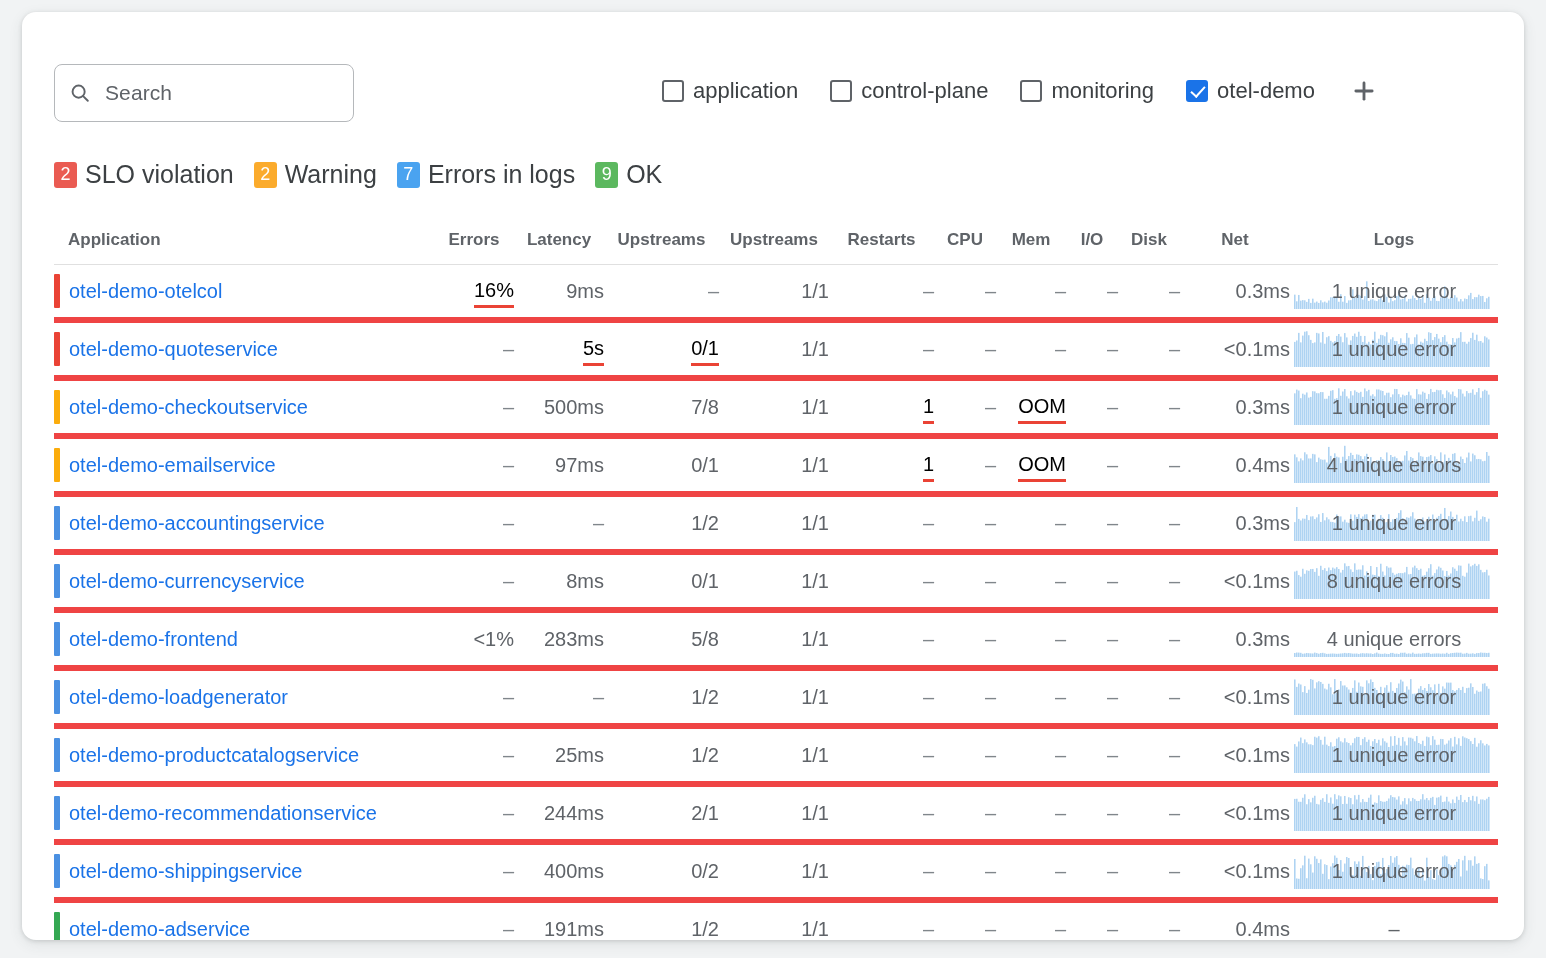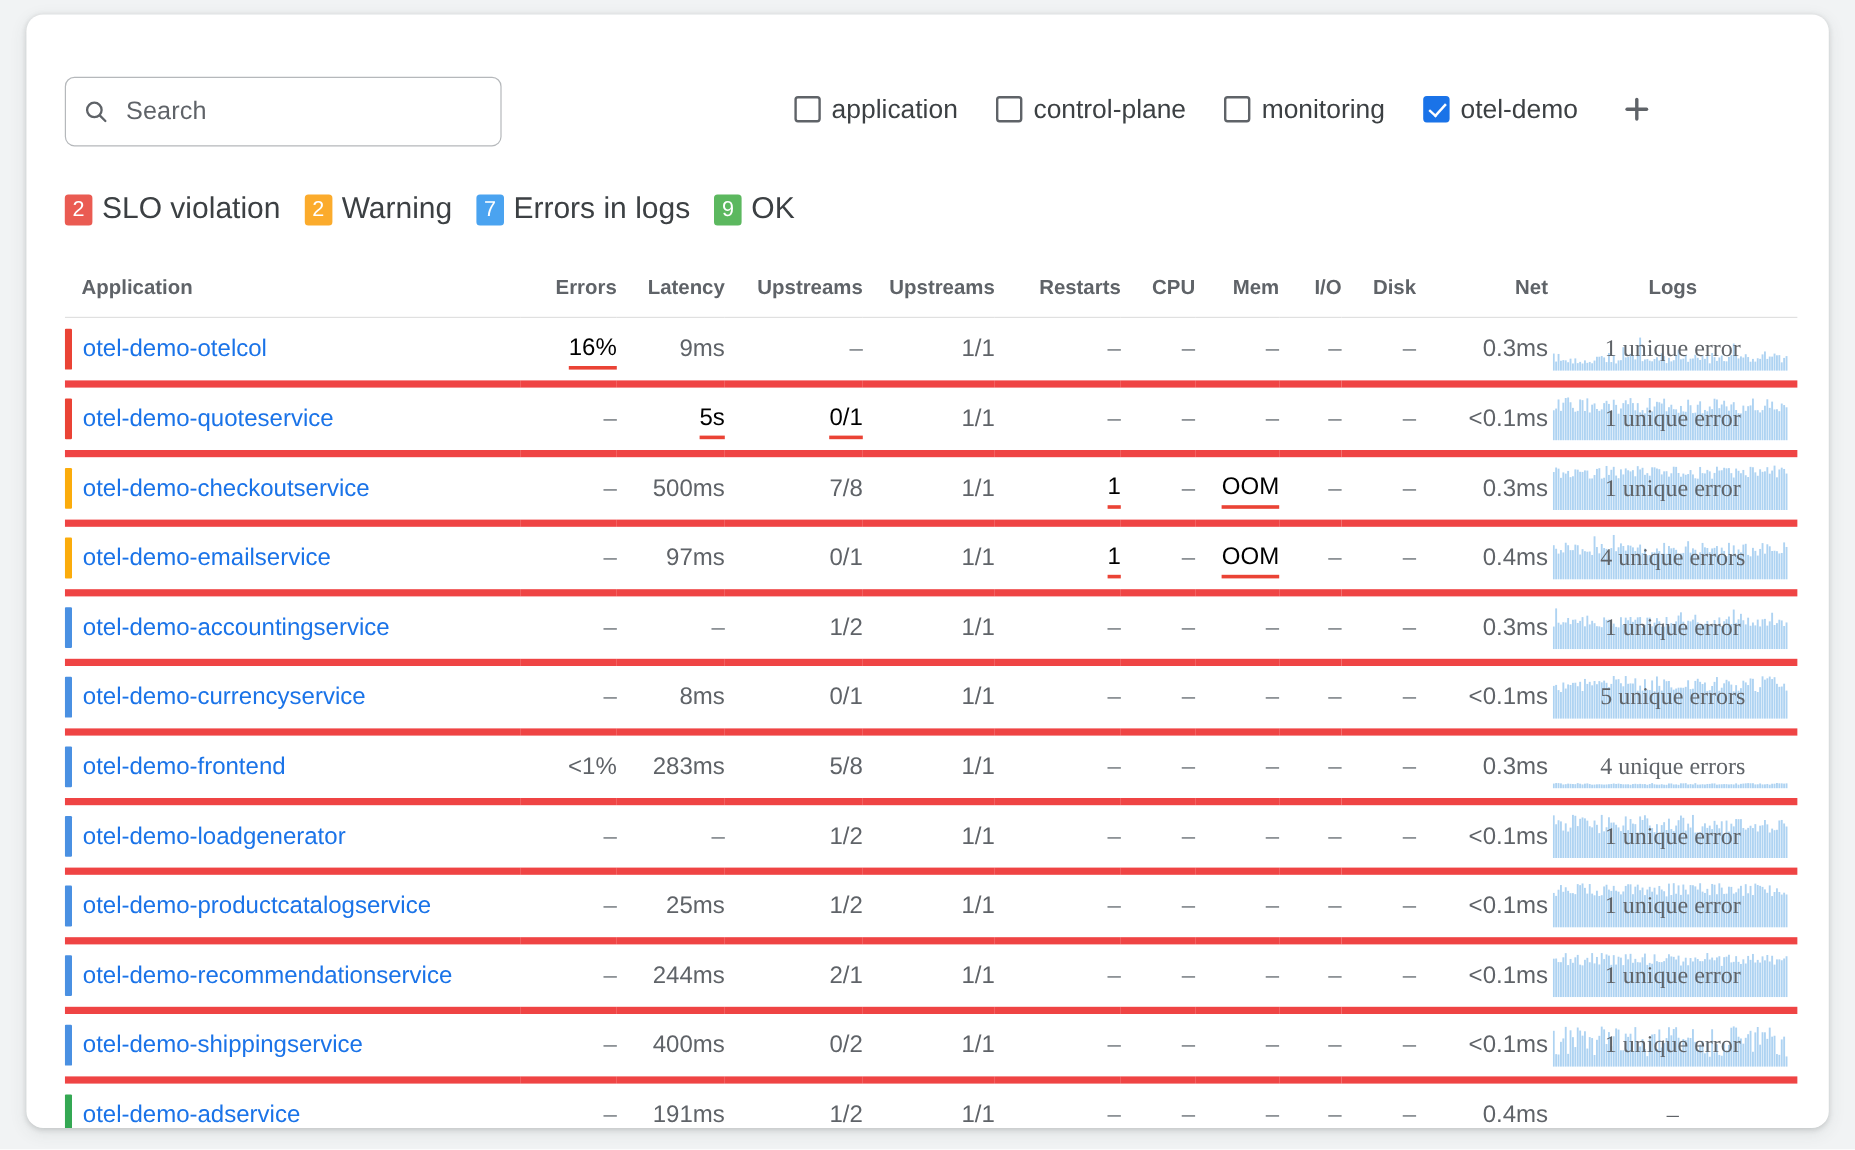--- a/index.html
+++ b/index.html
@@ -26,21 +26,21 @@
   }
 
   
   .topbar {
     position: absolute;
     left: 0; top: 0; right: 0; height: 118px;
   }
   .search-box {
     position: absolute;
     left: 32px; top: 52px;
-    width: 364px; height: 58px;
+    width: 300px; height: 58px;
     border: 1px solid #b5b8bb;
     border-radius: 8px;
     background: #fff;
     display: flex;
     align-items: center;
     padding: 0 14px;
     gap: 14px;
   }
   .search-icon { width: 22px; height: 22px; flex: none; color: #5f6368; }
   .search-ph {
@@ -134,21 +134,21 @@
   table.apps {
     width: 1444px;
     border-collapse: collapse;
     table-layout: fixed;
   }
   table.apps thead th {
     font-size: 17px;
     font-weight: bold;
     color: #5f6368;
     padding: 6px 0 14px 0;
-    text-align: right;
+    text-align: center;
     white-space: nowrap;
   }
   table.apps thead th.app-col { text-align: left; padding-left: 14px; }
   table.apps thead tr { border-bottom: 1px solid #e0e0e0; }
 
   table.apps tbody tr { border-bottom: 6px solid #ef4444; height: 52px; }
   table.apps tbody td {
     font-size: 20px;
     color: #5f6368;
     text-align: right;
@@ -195,21 +195,20 @@
   .dash { color: #80868b; }
 
   
   .logs-cell { position: relative; padding: 0 !important; }
   .logs-inner {
     position: relative;
     height: 52px;
     display: flex;
     align-items: center;
     justify-content: center;
-    font-family: Liberation Serif, serif;
   }
   .spark {
     position: absolute;
     left: 4px; right: 4px;
     bottom: 8px;
     height: 38px;
     display: block;
   }
   .logs-text {
     position: relative;
@@ -1045,21 +1044,21 @@
                     <rect x="178.00" y="4.25" width="1.56" height="33.75" fill="#aed3f2"></rect>
                     <rect x="180.00" y="2.79" width="1.56" height="35.21" fill="#aed3f2"></rect>
                     <rect x="182.00" y="4.89" width="1.56" height="33.11" fill="#aed3f2"></rect>
                     <rect x="184.00" y="3.32" width="1.56" height="34.68" fill="#aed3f2"></rect>
                     <rect x="186.00" y="8.86" width="1.56" height="29.14" fill="#aed3f2"></rect>
                     <rect x="188.00" y="11.36" width="1.56" height="26.64" fill="#aed3f2"></rect>
                     <rect x="190.00" y="11.11" width="1.56" height="26.89" fill="#aed3f2"></rect>
                     <rect x="192.00" y="8.74" width="1.56" height="29.26" fill="#aed3f2"></rect>
                     <rect x="194.00" y="14.48" width="1.56" height="23.52" fill="#aed3f2"></rect>
                   </svg>
-                  <span class="logs-text">5 unique errors</span>
+                  <span class="logs-text">8 unique errors</span>
                 </div>
               </td>
             </tr>
             <tr>
               <td>
                 <div class="app-cell">
                   <span class="status-bar" style="background:#4a90e2"></span>
                   <a class="app-link">otel-demo-frontend</a>
                 </div>
               </td>

